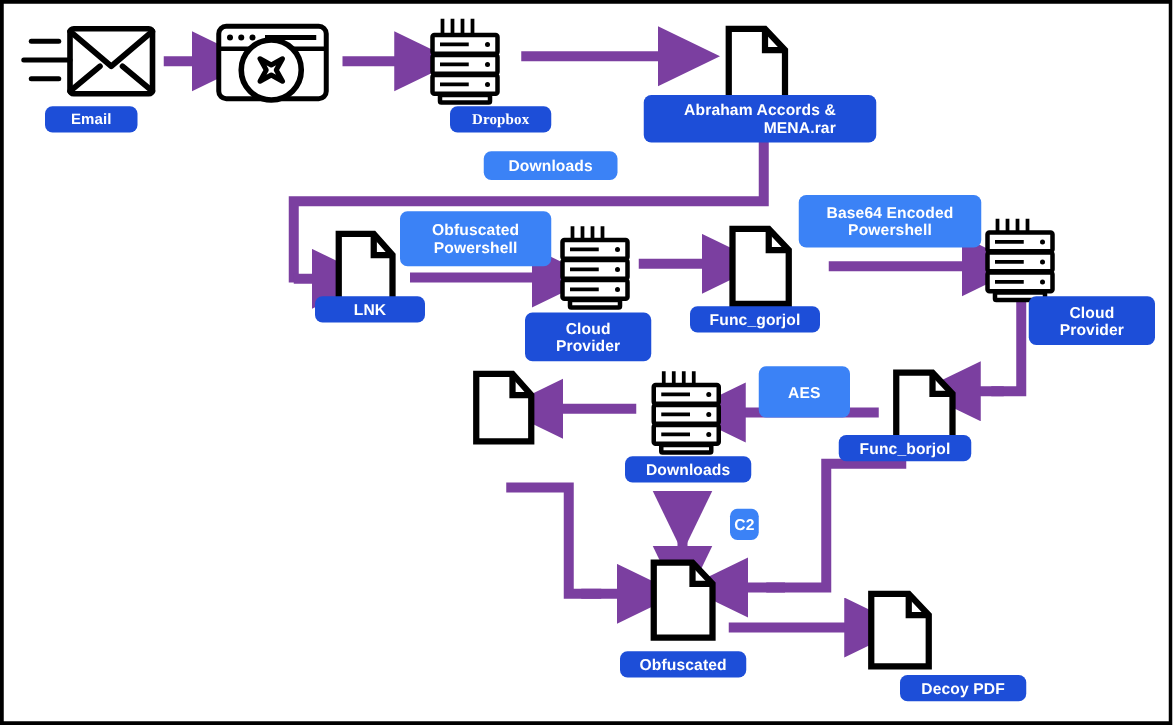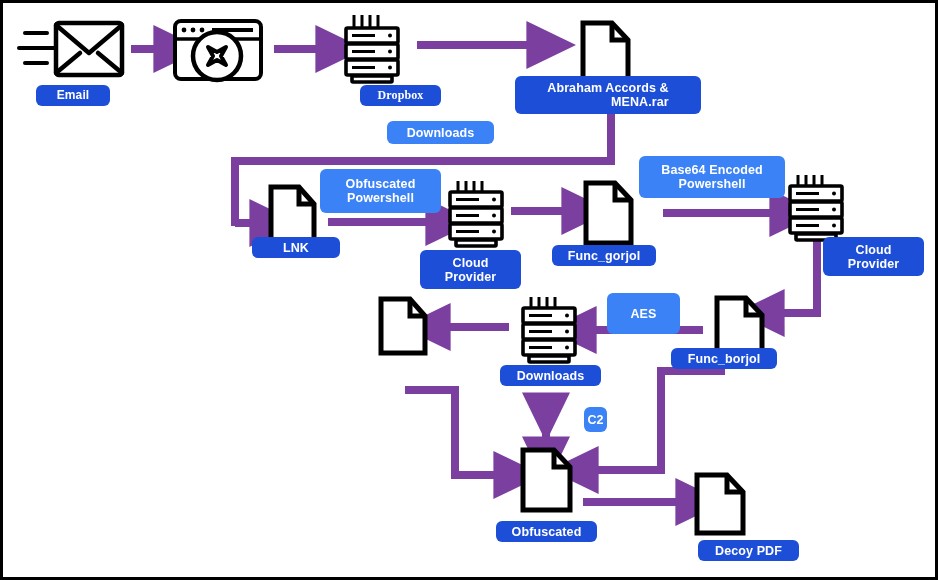--- a/index.html
+++ b/index.html
@@ -249,15 +249,15 @@
 
   <div class="chip blue" style="left:668px;top:345px;width:106px;height:21px;font-size:12.5px;">Func_borjol</div>
 
   <div class="chip blue" style="left:497px;top:362px;width:101px;height:21px;font-size:12.5px;">Downloads</div>
 
 
   <div class="chip teal" style="left:581px;top:404px;width:23px;height:25px;font-size:12.5px;">C2</div>
 
   <div class="chip blue" style="left:493px;top:518px;width:101px;height:21px;font-size:12.5px;">Obfuscated</div>
 
-  <div class="chip blue" style="left:695px;top:537px;width:101px;height:21px;font-size:12.5px;">Decoy PDF</div>
+  <div class="chip blue" style="left:717px;top:537px;width:101px;height:21px;font-size:12.5px;">Decoy PDF</div>
 
 </div>
 
 </body></html>

